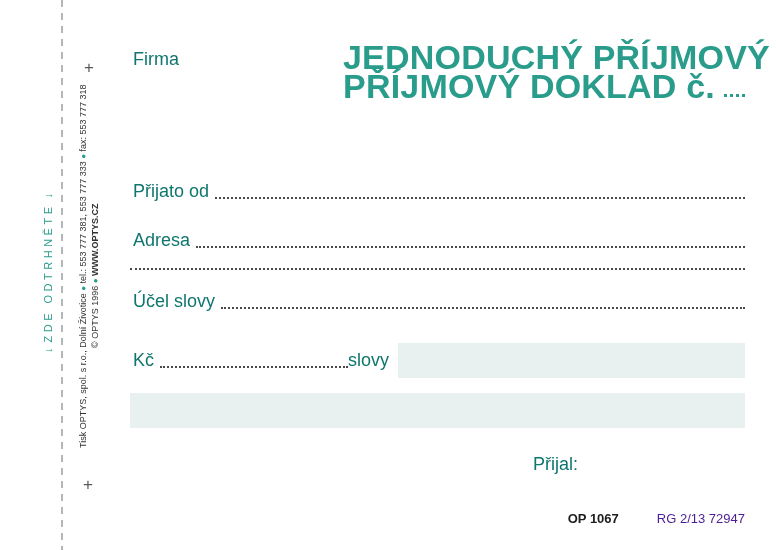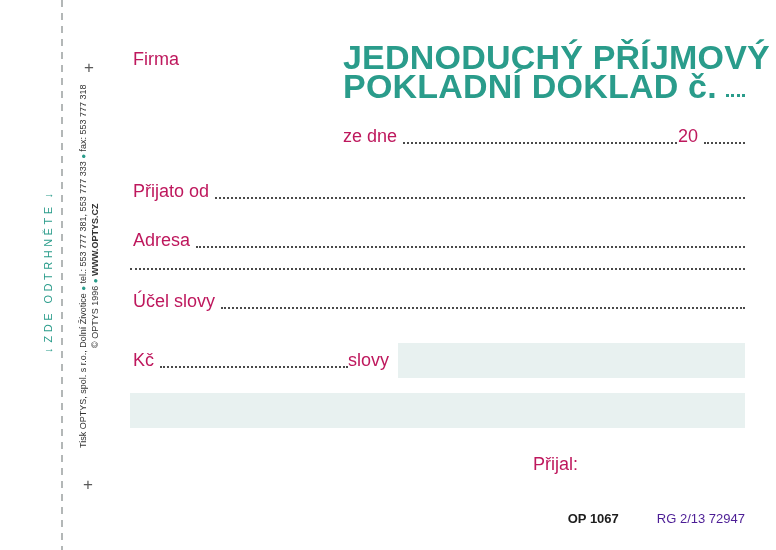--- a/index.html
+++ b/index.html
@@ -39,21 +39,21 @@
   .pi1 { left: 77px; top: 448px; width: 356px; }
   .pi2 { left: 89px; top: 348px; width: 146px; }
   .seg-bullet { color: #2a9c8b; font-size: 8px; }
   .seg-bold { font-weight: bold; }
 
   
   .row {
     position: absolute; display: flex; align-items: flex-end;
     height: 21px; font-size: 18px; line-height: 21px; white-space: nowrap;
   }
-  .label { color: #be185d; }
+  .label { color: #0f766e; }
   .leader {
     flex: 1; height: 0; border-bottom: 2px dotted #4a4a4a;
     margin: 0 0 3px 6px;
   }
   .leader.fixed { flex: none; }
 
   .firma-row   { left: 133px; top: 49px;  width: 612px; }
   .date-row    { left: 343px; top: 126px; width: 402px; }
   .prijato-row { left: 133px; top: 181px; width: 612px; text-align: right; }
   .adresa-row  { left: 133px; top: 230px; width: 612px; }
@@ -106,31 +106,25 @@
   <div class="print-info pi1"><span>Tisk OPTYS, spol. s r.o., Dolní Životice </span><span class="seg-bullet">●</span><span> tel.: 553 777 381, 553 777 333 </span><span class="seg-bullet">●</span><span> fax: 553 777 318</span></div>
   <div class="print-info pi2"><span>© OPTYS 1996 </span><span class="seg-bullet">●</span><span> </span><span class="seg-bold">WWW.OPTYS.CZ</span></div>
 
   <div class="row firma-row">
     <span class="label">Firma</span>
   </div>
 
   <div class="title-block">
     <div>JEDNODUCHÝ PŘÍJMOVÝ</div>
     <div class="title-line2-row">
-      <span>POKLADNÍ DOKLAD č.</span>
+      <span>PŘÍJMOVÝ DOKLAD č.</span>
       <span class="doc-number-leader"></span>
     </div>
   </div>
 
-  <div class="row date-row">
-    <span class="label">ze dne</span>
-    <span class="leader"></span>
-    <span class="label year-label">20</span>
-    <span class="leader fixed year-leader"></span>
-  </div>
 
   <div class="row prijato-row">
     <span class="label">Přijato od</span>
     <span class="leader"></span>
   </div>
 
   <div class="row adresa-row">
     <span class="label">Adresa</span>
     <span class="leader"></span>
   </div>

